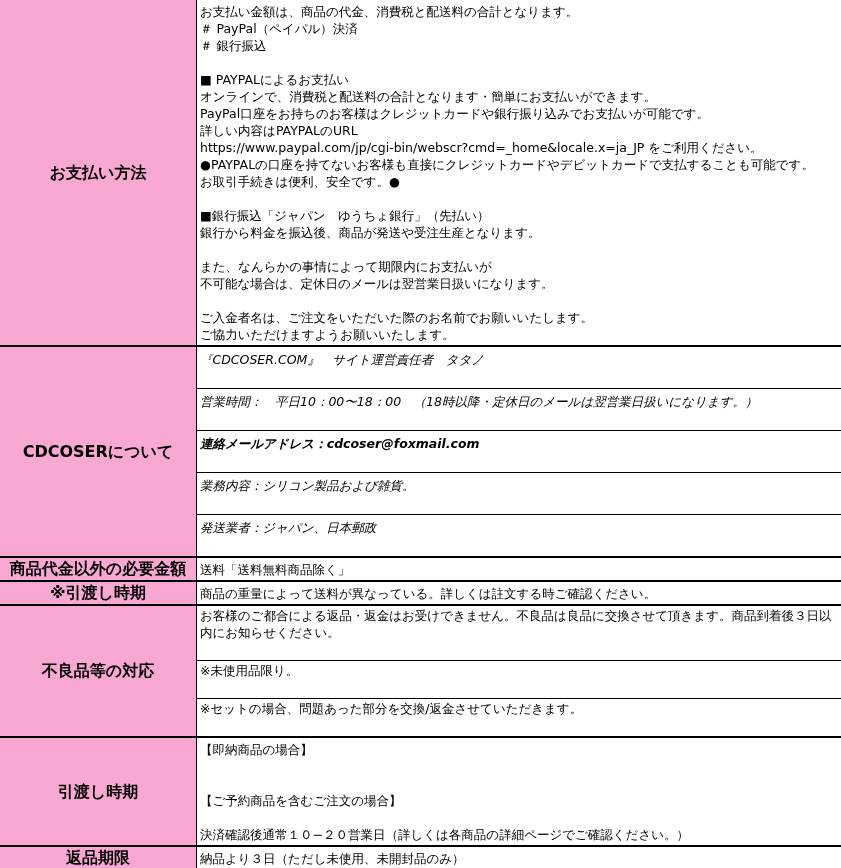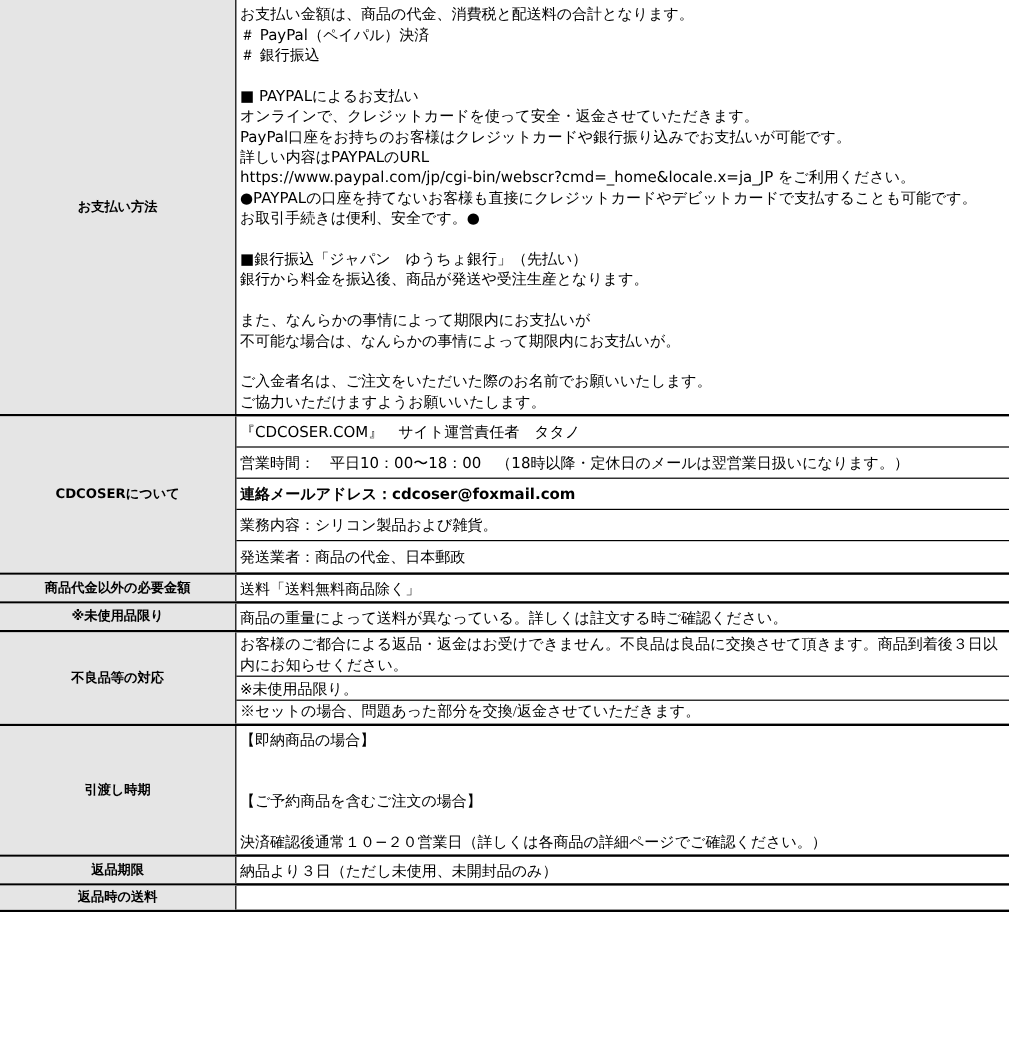--- a/index.html
+++ b/index.html
@@ -9,91 +9,91 @@
     font-family: "DejaVu Sans", "Liberation Sans", sans-serif;
     font-size: 12.5px;
     line-height: 17px;
     color: #000000;
   }
   .table { width: 841px; }
   .row { display: flex; border-bottom: 2px solid #000000; }
   .label {
     flex: 0 0 197px;
     width: 197px;
-    background: #e5e5e5;
+    background: #f9a8d4;
     border-right: 1px solid #000000;
     display: flex;
     align-items: center;
     justify-content: center;
     text-align: center;
     font-weight: bold;
-    font-size: 11px;
+    font-size: 16px;
     line-height: 16px;
     padding: 2px;
   }
   .content { flex: 1; min-width: 0; }
   .pad { padding: 3px 2px 2px 3px; }
   .line { min-height: 17px; }
-  .sub { border-bottom: 1px solid #000000; padding: 4px 2px 4px 3px; min-height: 26px; }
+  .sub { border-bottom: 1px solid #000000; padding: 4px 2px 20px 3px; min-height: 26px; font-style: italic; }
   .sub:last-child { border-bottom: 0; }
-  .sub-tight { border-bottom: 1px solid #000000; padding: 1px 2px 1px 3px; min-height: 19px; }
-  .sub-tight:last-child { border-bottom: 0; font-family: Liberation Serif, serif; }
+  .sub-tight { border-bottom: 1px solid #000000; padding: 1px 2px 19px 3px; min-height: 19px; }
+  .sub-tight:last-child { border-bottom: 0; }
   .bold { font-weight: bold; }
 </style>
 </head>
 <body>
 
 <div class="table">
 
   <div class="row">
     <div class="label">お支払い方法</div>
     <div class="content pad">
       <div class="line">お支払い金額は、商品の代金、消費税と配送料の合計となります。</div>
       <div class="line">＃ PayPal（ペイパル）決済</div>
       <div class="line">＃ 銀行振込</div>
       <div class="line"></div>
       <div class="line">■ PAYPALによるお支払い</div>
-      <div class="line">オンラインで、クレジットカードを使って安全・返金させていただきます。</div>
+      <div class="line">オンラインで、消費税と配送料の合計となります・簡単にお支払いができます。</div>
       <div class="line">PayPal口座をお持ちのお客様はクレジットカードや銀行振り込みでお支払いが可能です。</div>
       <div class="line">詳しい内容はPAYPALのURL</div>
       <div class="line">https://www.paypal.com/jp/cgi-bin/webscr?cmd=_home&amp;locale.x=ja_JP をご利用ください。</div>
       <div class="line">●PAYPALの口座を持てないお客様も直接にクレジットカードやデビットカードで支払することも可能です。</div>
       <div class="line">お取引手続きは便利、安全です。●</div>
       <div class="line"></div>
       <div class="line">■銀行振込「ジャパン　ゆうちょ銀行」（先払い）</div>
       <div class="line">銀行から料金を振込後、商品が発送や受注生産となります。</div>
       <div class="line"></div>
       <div class="line">また、なんらかの事情によって期限内にお支払いが</div>
-      <div class="line">不可能な場合は、なんらかの事情によって期限内にお支払いが。</div>
+      <div class="line">不可能な場合は、定休日のメールは翌営業日扱いになります。</div>
       <div class="line"></div>
       <div class="line">ご入金者名は、ご注文をいただいた際のお名前でお願いいたします。</div>
       <div class="line">ご協力いただけますようお願いいたします。</div>
     </div>
   </div>
 
   <div class="row">
     <div class="label">CDCOSERについて</div>
     <div class="content">
       <div class="sub">『CDCOSER.COM』　サイト運営責任者　タタノ</div>
       <div class="sub">営業時間：　平日10：00〜18：00　（18時以降・定休日のメールは翌営業日扱いになります。）</div>
       <div class="sub bold">連絡メールアドレス：cdcoser@foxmail.com</div>
       <div class="sub">業務内容：シリコン製品および雑貨。</div>
-      <div class="sub">発送業者：商品の代金、日本郵政</div>
+      <div class="sub">発送業者：ジャパン、日本郵政</div>
     </div>
   </div>
 
   <div class="row">
     <div class="label">商品代金以外の必要金額</div>
     <div class="content pad">
       <div class="line">送料「送料無料商品除く」</div>
     </div>
   </div>
 
   <div class="row">
-    <div class="label">※未使用品限り</div>
+    <div class="label">※引渡し時期</div>
     <div class="content pad">
       <div class="line">商品の重量によって送料が異なっている。詳しくは註文する時ご確認ください。</div>
     </div>
   </div>
 
   <div class="row">
     <div class="label">不良品等の対応</div>
     <div class="content">
       <div class="sub-tight">お客様のご都合による返品・返金はお受けできません。不良品は良品に交換させて頂きます。商品到着後３日以内にお知らせください。</div>
       <div class="sub-tight">※未使用品限り。</div>

